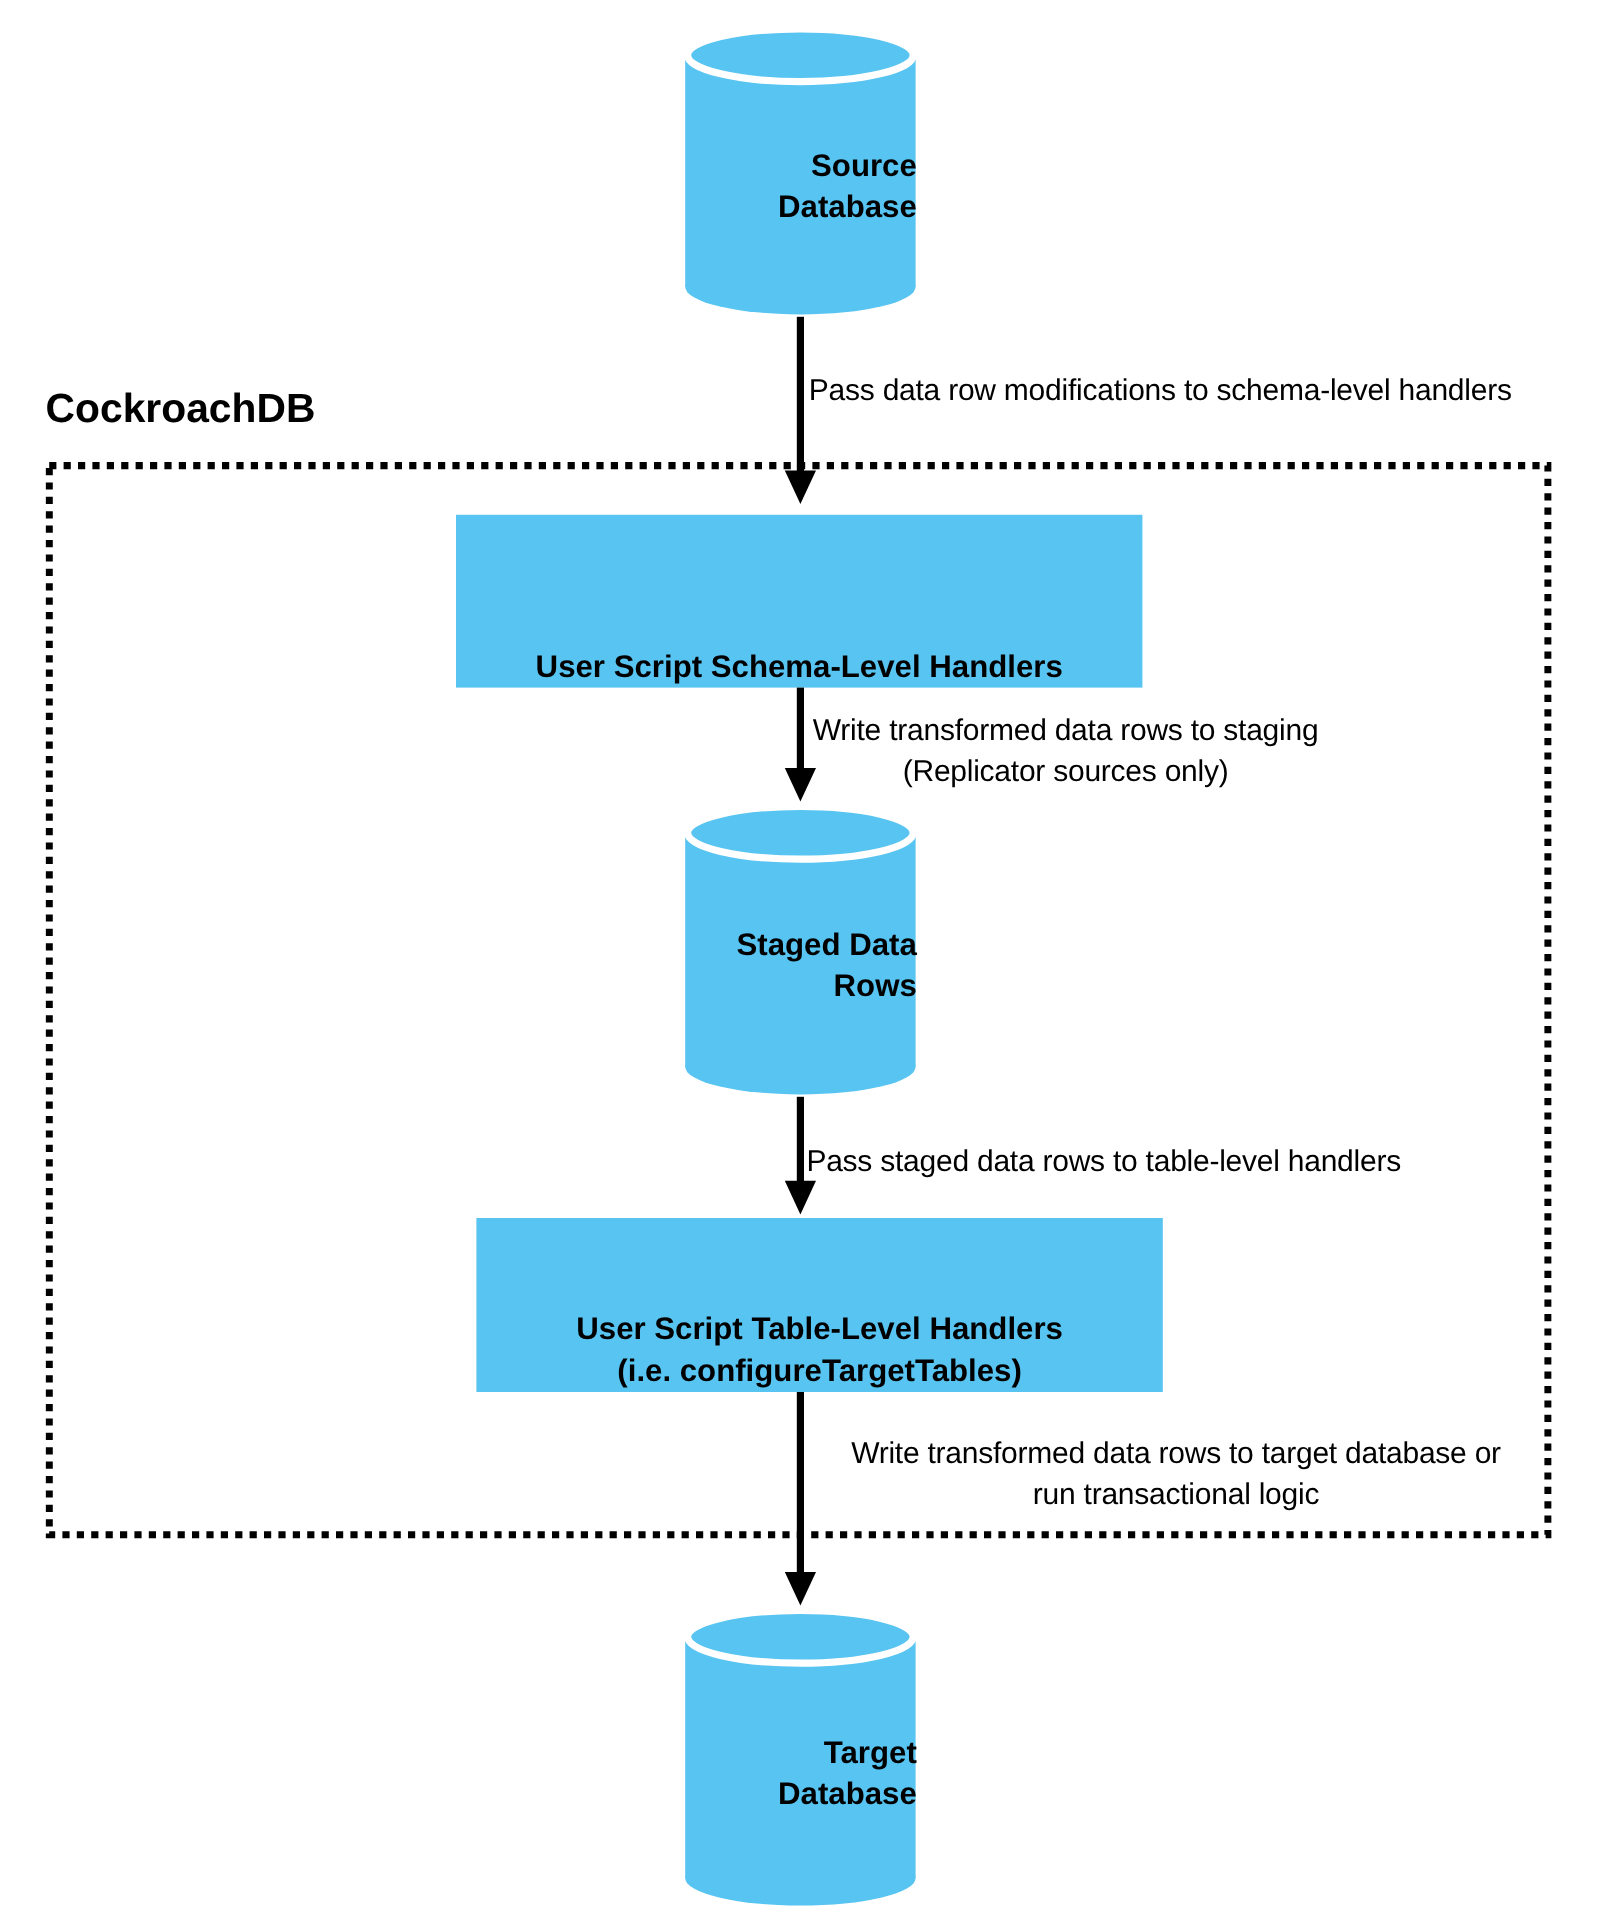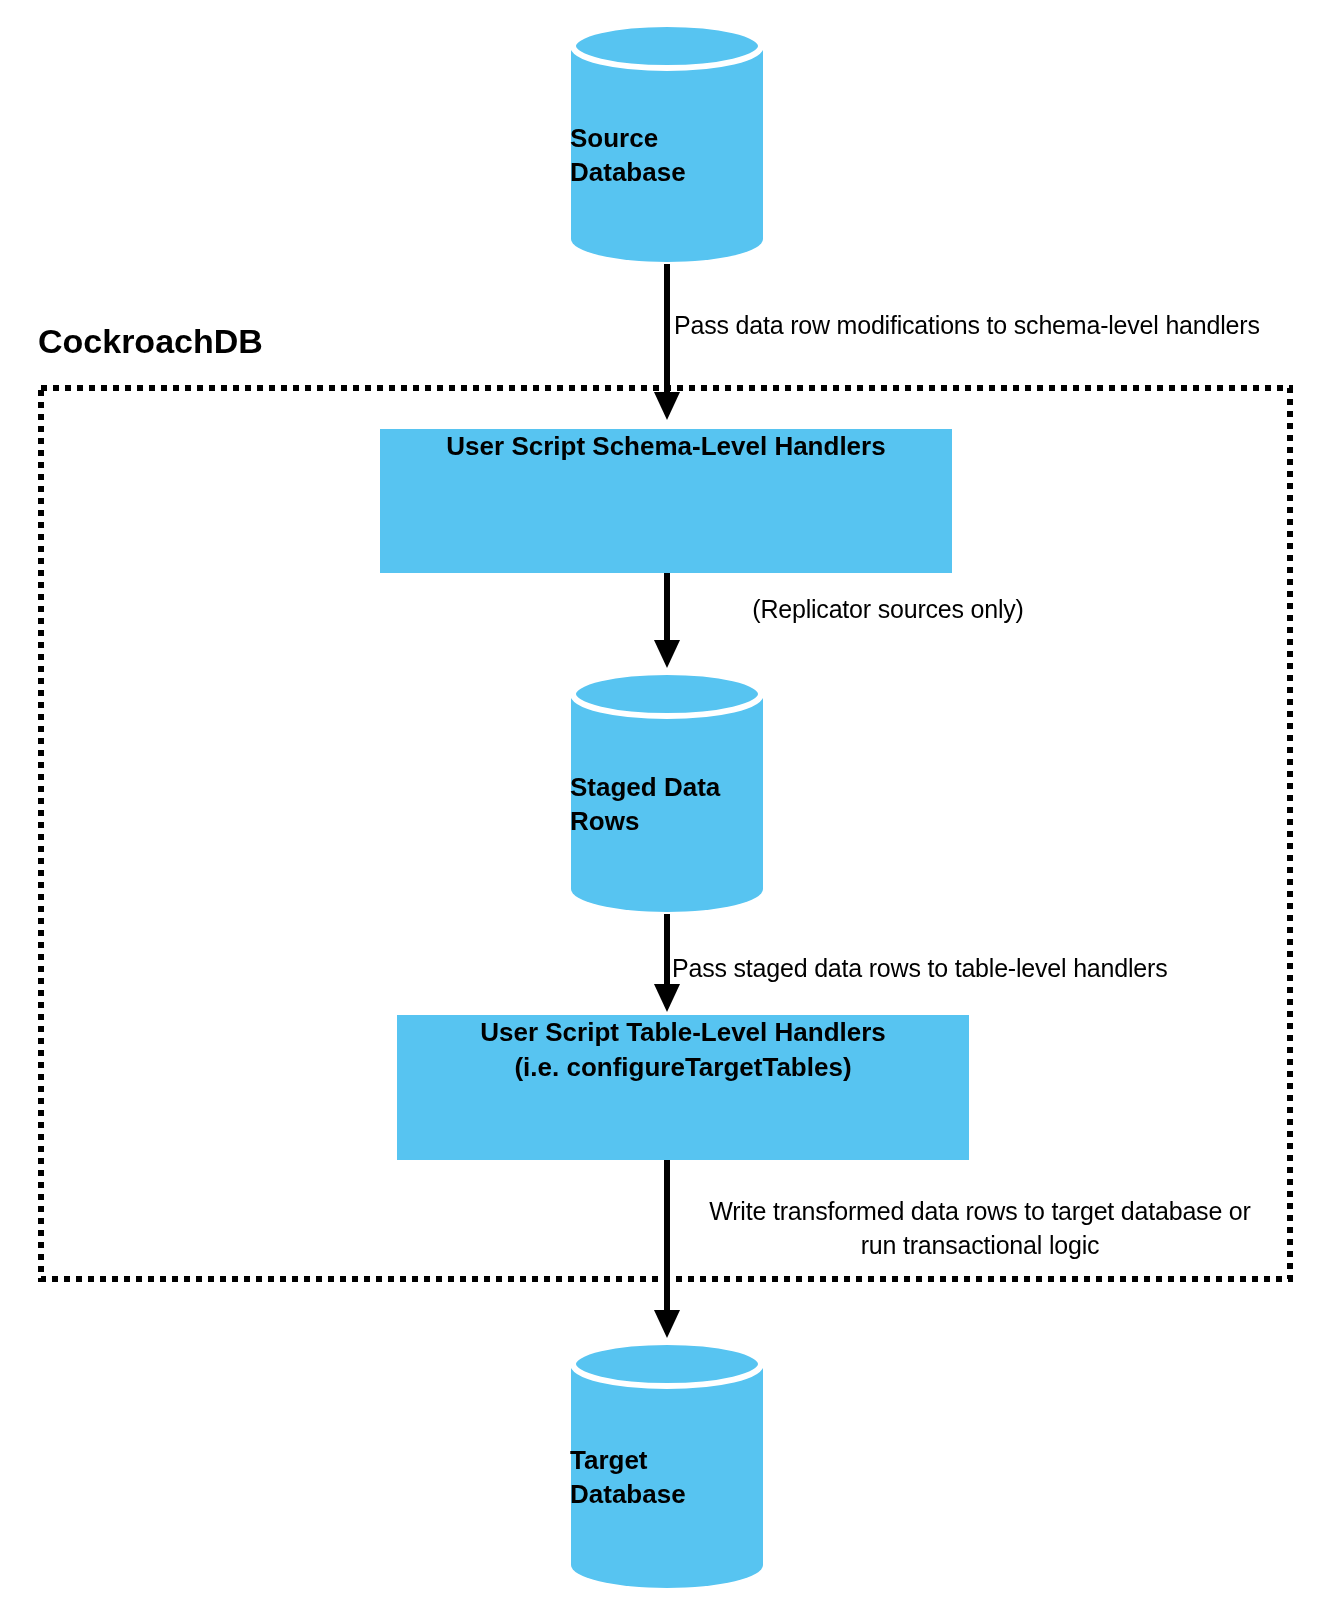--- a/index.html
+++ b/index.html
@@ -11,30 +11,30 @@
     font-family: "Liberation Sans", "DejaVu Sans", sans-serif;
     color: #000000;
     overflow: hidden;
   }
 
   
   .cyl { position: absolute; }
   .cyl svg { display: block; width: 100%; height: 100%; }
   .cyl .cyl-label {
     position: absolute; left: 0; top: 24px; right: 0; bottom: 0;
-    display: flex; flex-direction: column; align-items: flex-start; justify-content: center;
+    display: flex; flex-direction: column; align-items: flex-end; justify-content: center;
     text-align: center; font-weight: bold; font-size: 26px; line-height: 34px;
     color: #000;
   }
 
   
   .proc {
     position: absolute;
     background: #57C4F1;
-    display: flex; flex-direction: column; align-items: center; justify-content: flex-start;
+    display: flex; flex-direction: column; align-items: center; justify-content: flex-end;
     text-align: center; font-weight: bold; font-size: 26px; line-height: 35px;
     color: #000;
   }
 
   
   .arrow { position: absolute; width: 26px; }
   .arrow .shaft {
     position: absolute; left: 10px; top: 0; bottom: 27px; width: 6px; background: #000;
   }
   .arrow .head {
@@ -95,20 +95,21 @@
 
   <div class="proc" style="left:380px; top:429px; width:572px; height:144px;">
     <span>User Script Schema-Level Handlers</span>
   </div>
 
   <div class="arrow" style="left:654px; top:573px; height:95px;">
     <div class="shaft"></div>
     <div class="head"></div>
   </div>
   <div class="edge-label centered" style="left:638px; top:592px; width:500px;">
+    <div>Write transformed data rows to staging</div>
     <div>(Replicator sources only)</div>
   </div>
 
   <div class="cyl" style="left:570px; top:670px; width:194px; height:244px;">
     <svg viewBox="0 0 194 244" preserveAspectRatio="none">
       <ellipse cx="97" cy="219" rx="96" ry="23" fill="#57C4F1"></ellipse>
       <rect x="1" y="24" width="192" height="195" fill="#57C4F1"></rect>
       <ellipse cx="97" cy="24" rx="94" ry="22" fill="#57C4F1" stroke="#ffffff" stroke-width="6"></ellipse>
     </svg>
     <div class="cyl-label">

